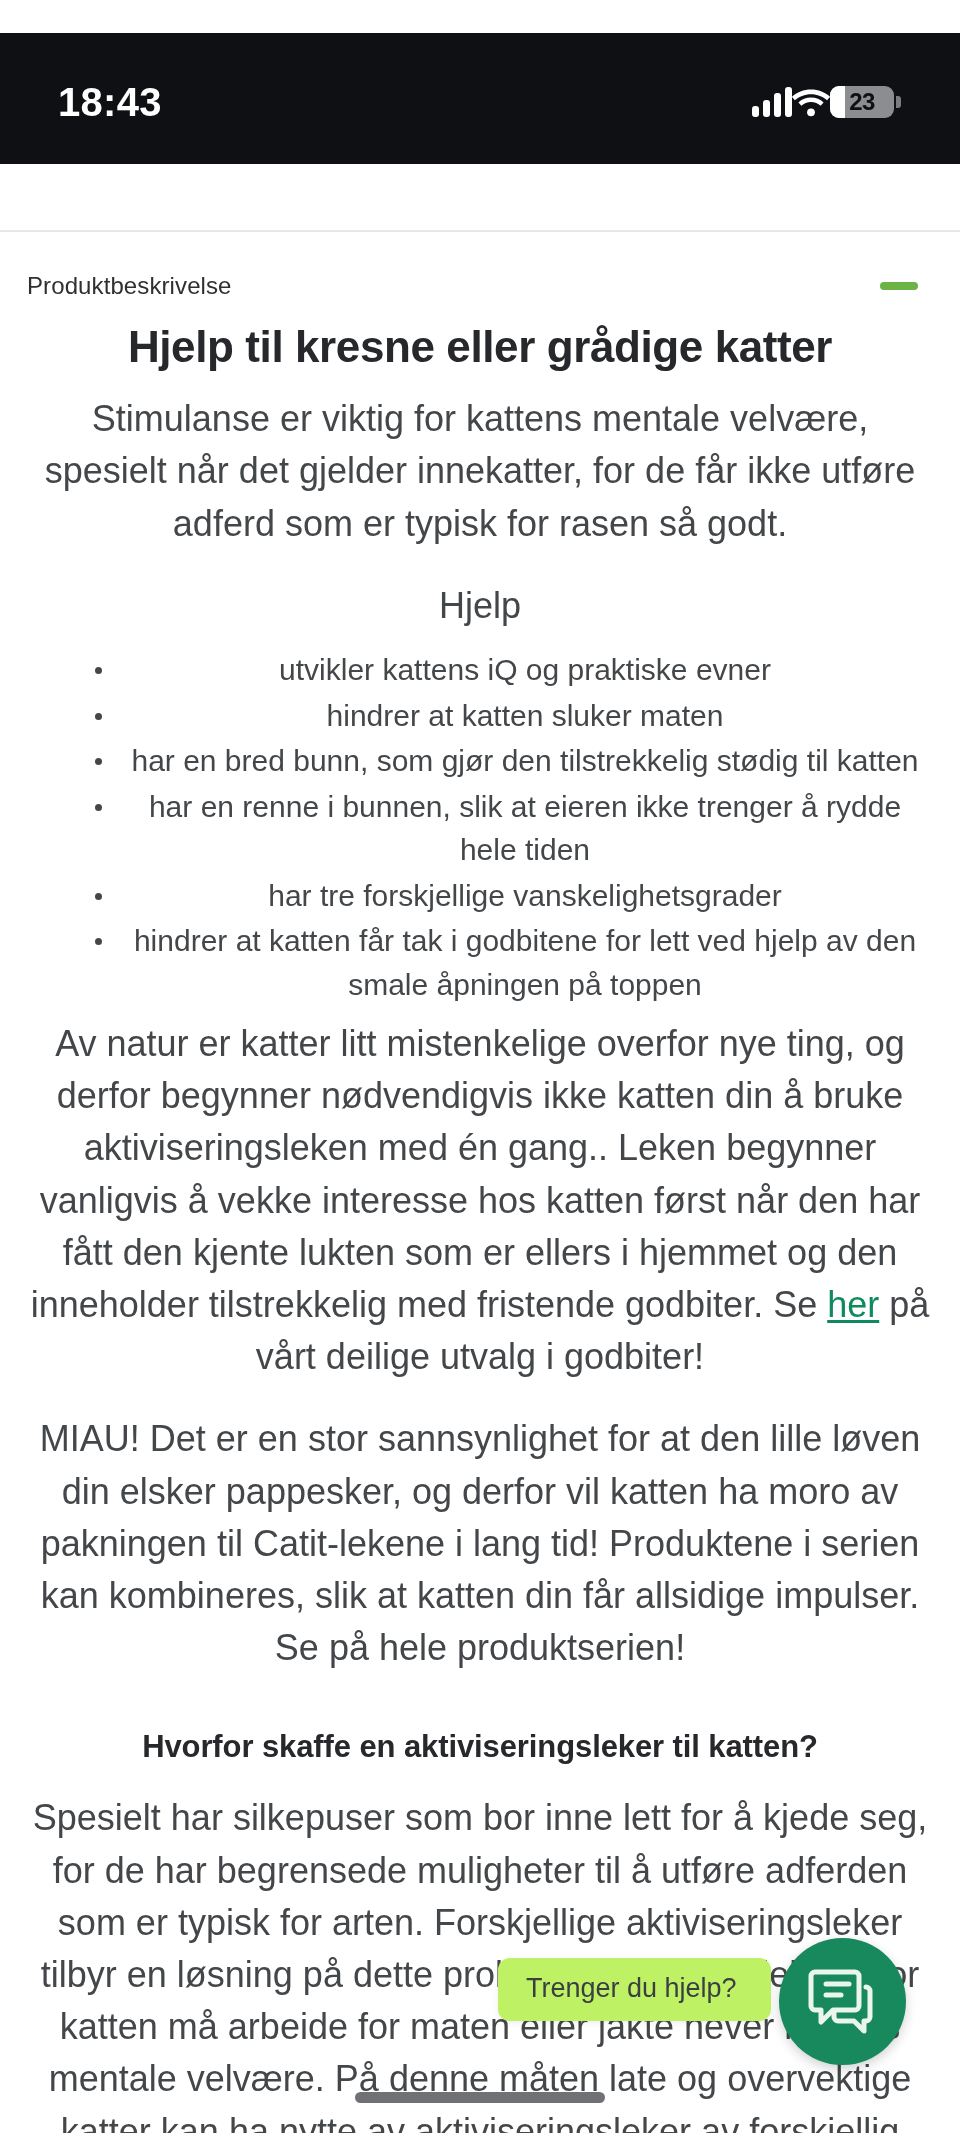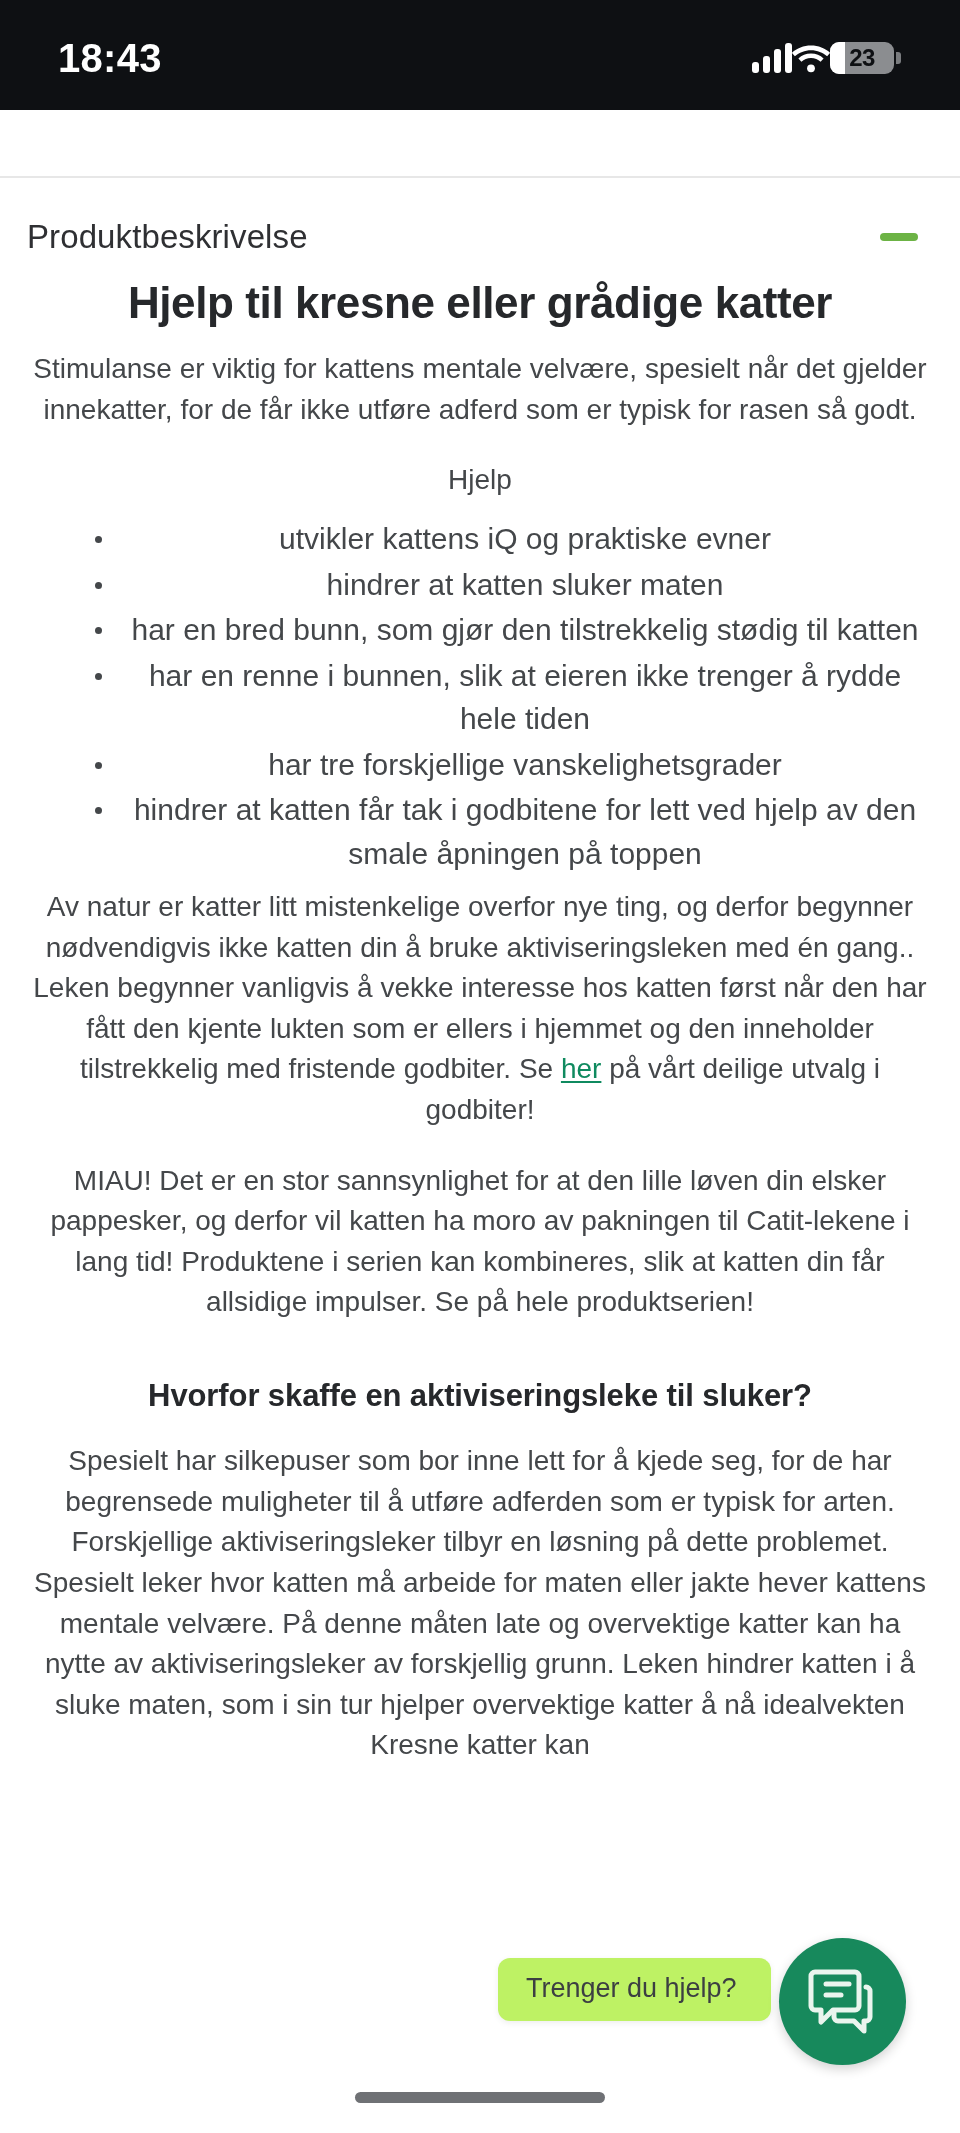--- a/index.html
+++ b/index.html
@@ -16,26 +16,27 @@
     position: relative;
     width: 960px;
     height: 2133px;
     background: #ffffff;
     overflow: hidden;
   }
 
   
   .statusbar {
     position: relative;
-    height: 110px;
+    height: 131px;
     background: #0e1013;
     display: flex;
     align-items: center;
     justify-content: space-between;
     padding: 0 66px 0 58px;
+    margin-top: 33px;
   }
   .status-time {
     color: #ffffff;
     font-size: 40px;
     font-weight: bold;
     letter-spacing: 0.3px;
     line-height: 1;
     margin-top: 6px;
   }
   .status-right {
@@ -102,21 +103,21 @@
   .page-top-gap { height: 66px; background: #fff; }
   .divider { height: 2px; background: #e7e7e7; }
 
   .accordion-head {
     display: flex;
     align-items: center;
     justify-content: space-between;
     padding: 40px 28px 22px 27px;
   }
   .accordion-title {
-    font-size: 33px;
+    font-size: 24px;
     color: #2f3033;
     letter-spacing: 0.1px;
   }
   .minus-icon {
     width: 38px;
     height: 8px;
     border-radius: 4px;
     background: #6cb345;
     margin-right: 14px;
   }
@@ -136,21 +137,21 @@
     font-size: 31px;
     font-weight: bold;
     color: #26282b;
     letter-spacing: -0.1px;
     line-height: 1.2;
     margin-top: 54px;
     margin-bottom: 27px;
   }
 
   p.body {
-    font-size: 28px;
+    font-size: 36px;
     line-height: 1.45;
     color: #44474a;
     margin-bottom: 30px;
   }
   p.tight { margin-bottom: 0; }
 
   ul.bullets {
     list-style: none;
     margin: 16px 0 12px 0;
     padding-left: 68px;
@@ -267,21 +268,21 @@
       <li>har en bred bunn, som gjør den tilstrekkelig stødig til katten</li>
       <li>har en renne i bunnen, slik at eieren ikke trenger å rydde hele tiden</li>
       <li>har tre forskjellige vanskelighetsgrader</li>
       <li>hindrer at katten får tak i godbitene for lett ved hjelp av den smale åpningen på toppen</li>
     </ul>
 
     <p class="body"><span>Av natur er katter litt mistenkelige overfor nye ting, og derfor begynner nødvendigvis ikke katten din å bruke aktiviseringsleken med én gang.. Leken begynner vanligvis å vekke interesse hos katten først når den har fått den kjente lukten som er ellers i hjemmet og den inneholder tilstrekkelig med fristende godbiter. Se </span><a class="inline-link" href="#">her</a><span> på vårt deilige utvalg i godbiter!</span></p>
 
     <p class="body">MIAU! Det er en stor sannsynlighet for at den lille løven din elsker pappesker, og derfor vil katten ha moro av pakningen til Catit-lekene i lang tid! Produktene i serien kan kombineres, slik at katten din får allsidige impulser. Se på hele produktserien!</p>
 
-    <h2 class="prod-h2">Hvorfor skaffe en aktiviseringsleke til sluker?</h2>
+    <h2 class="prod-h2">Hvorfor skaffe en aktiviseringsleker til katten?</h2>
 
     <p class="body">Spesielt har silkepuser som bor inne lett for å kjede seg, for de har begrensede muligheter til å utføre adferden som er typisk for arten. Forskjellige aktiviseringsleker tilbyr en løsning på dette problemet. Spesielt leker hvor katten må arbeide for maten eller jakte hever kattens mentale velvære. På denne måten late og overvektige katter kan ha nytte av aktiviseringsleker av forskjellig grunn. Leken hindrer katten i å sluke maten, som i sin tur hjelper overvektige katter å nå idealvekten Kresne katter kan</p>
 
   </div>
 
   <div class="chat-tooltip">Trenger du hjelp?</div>
 
   <div class="chat-fab">
     <svg width="76" height="76" viewBox="0 0 76 76">
       <path d="M10 8 h40 a4 4 0 0 1 4 4 v30 a4 4 0 0 1 -4 4 h-22 l-12 12 v-12 h-6 a4 4 0 0 1 -4 -4 v-30 a4 4 0 0 1 4 -4 z" fill="none" stroke="#eaf5ee" stroke-width="5" stroke-linejoin="round"></path>

